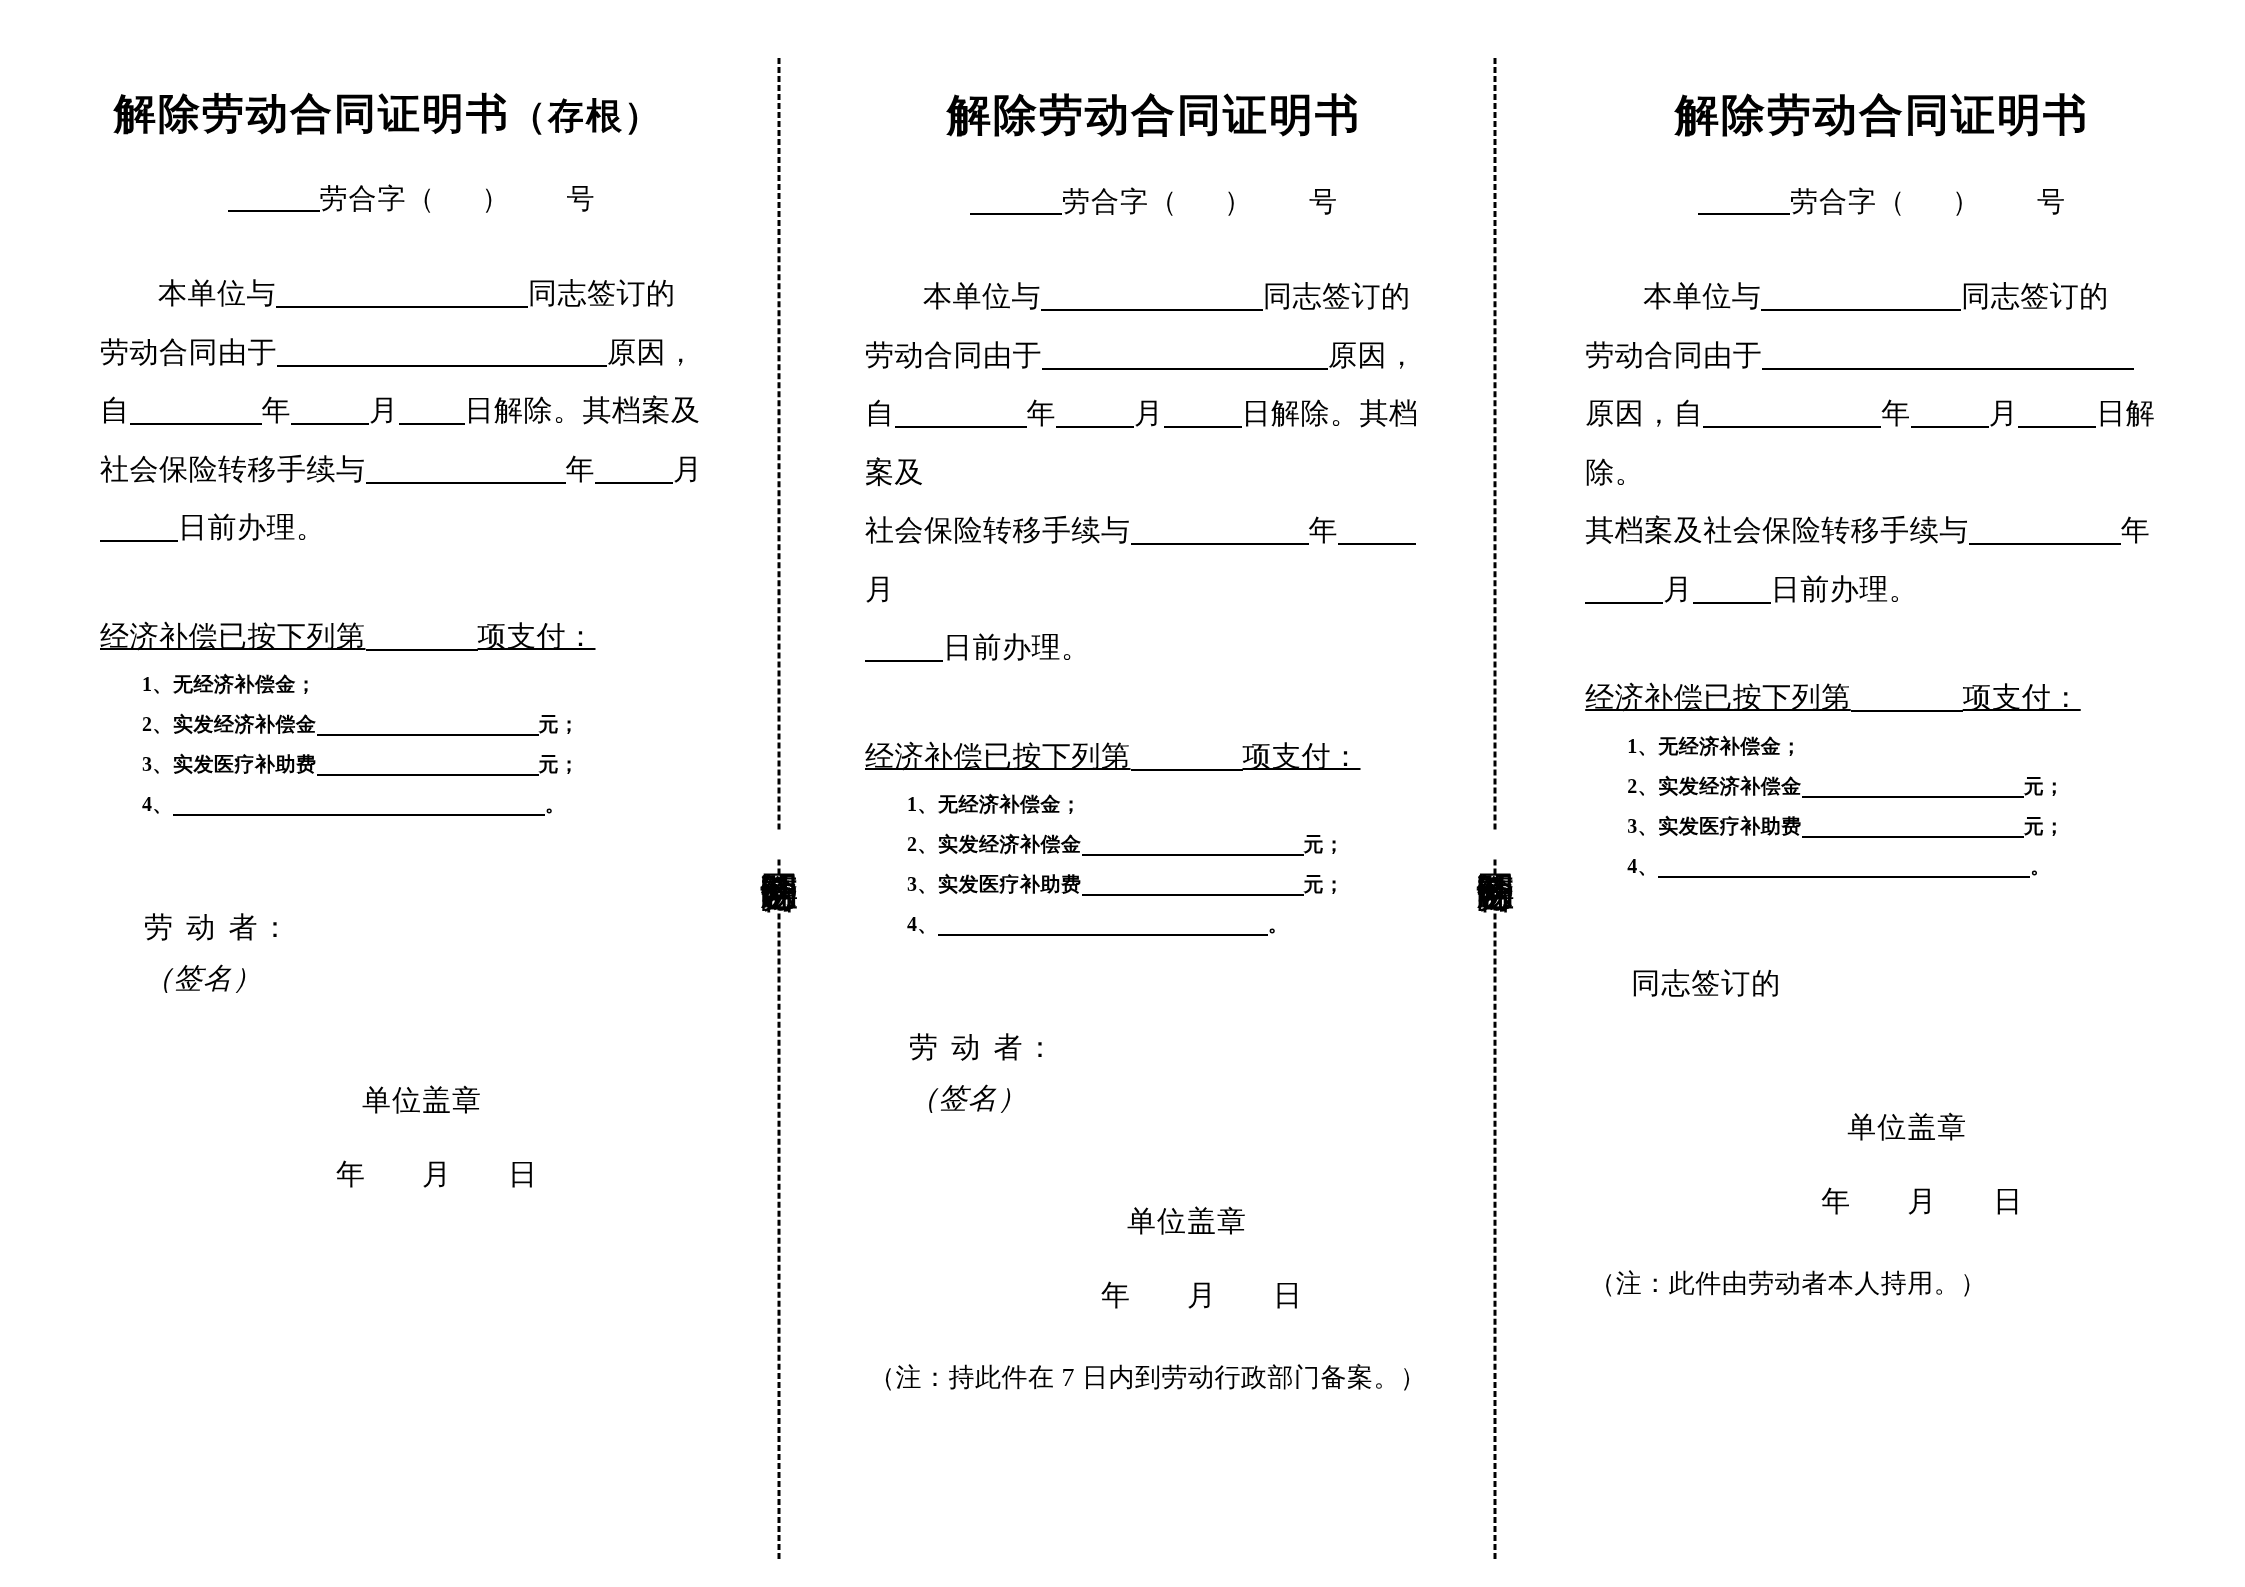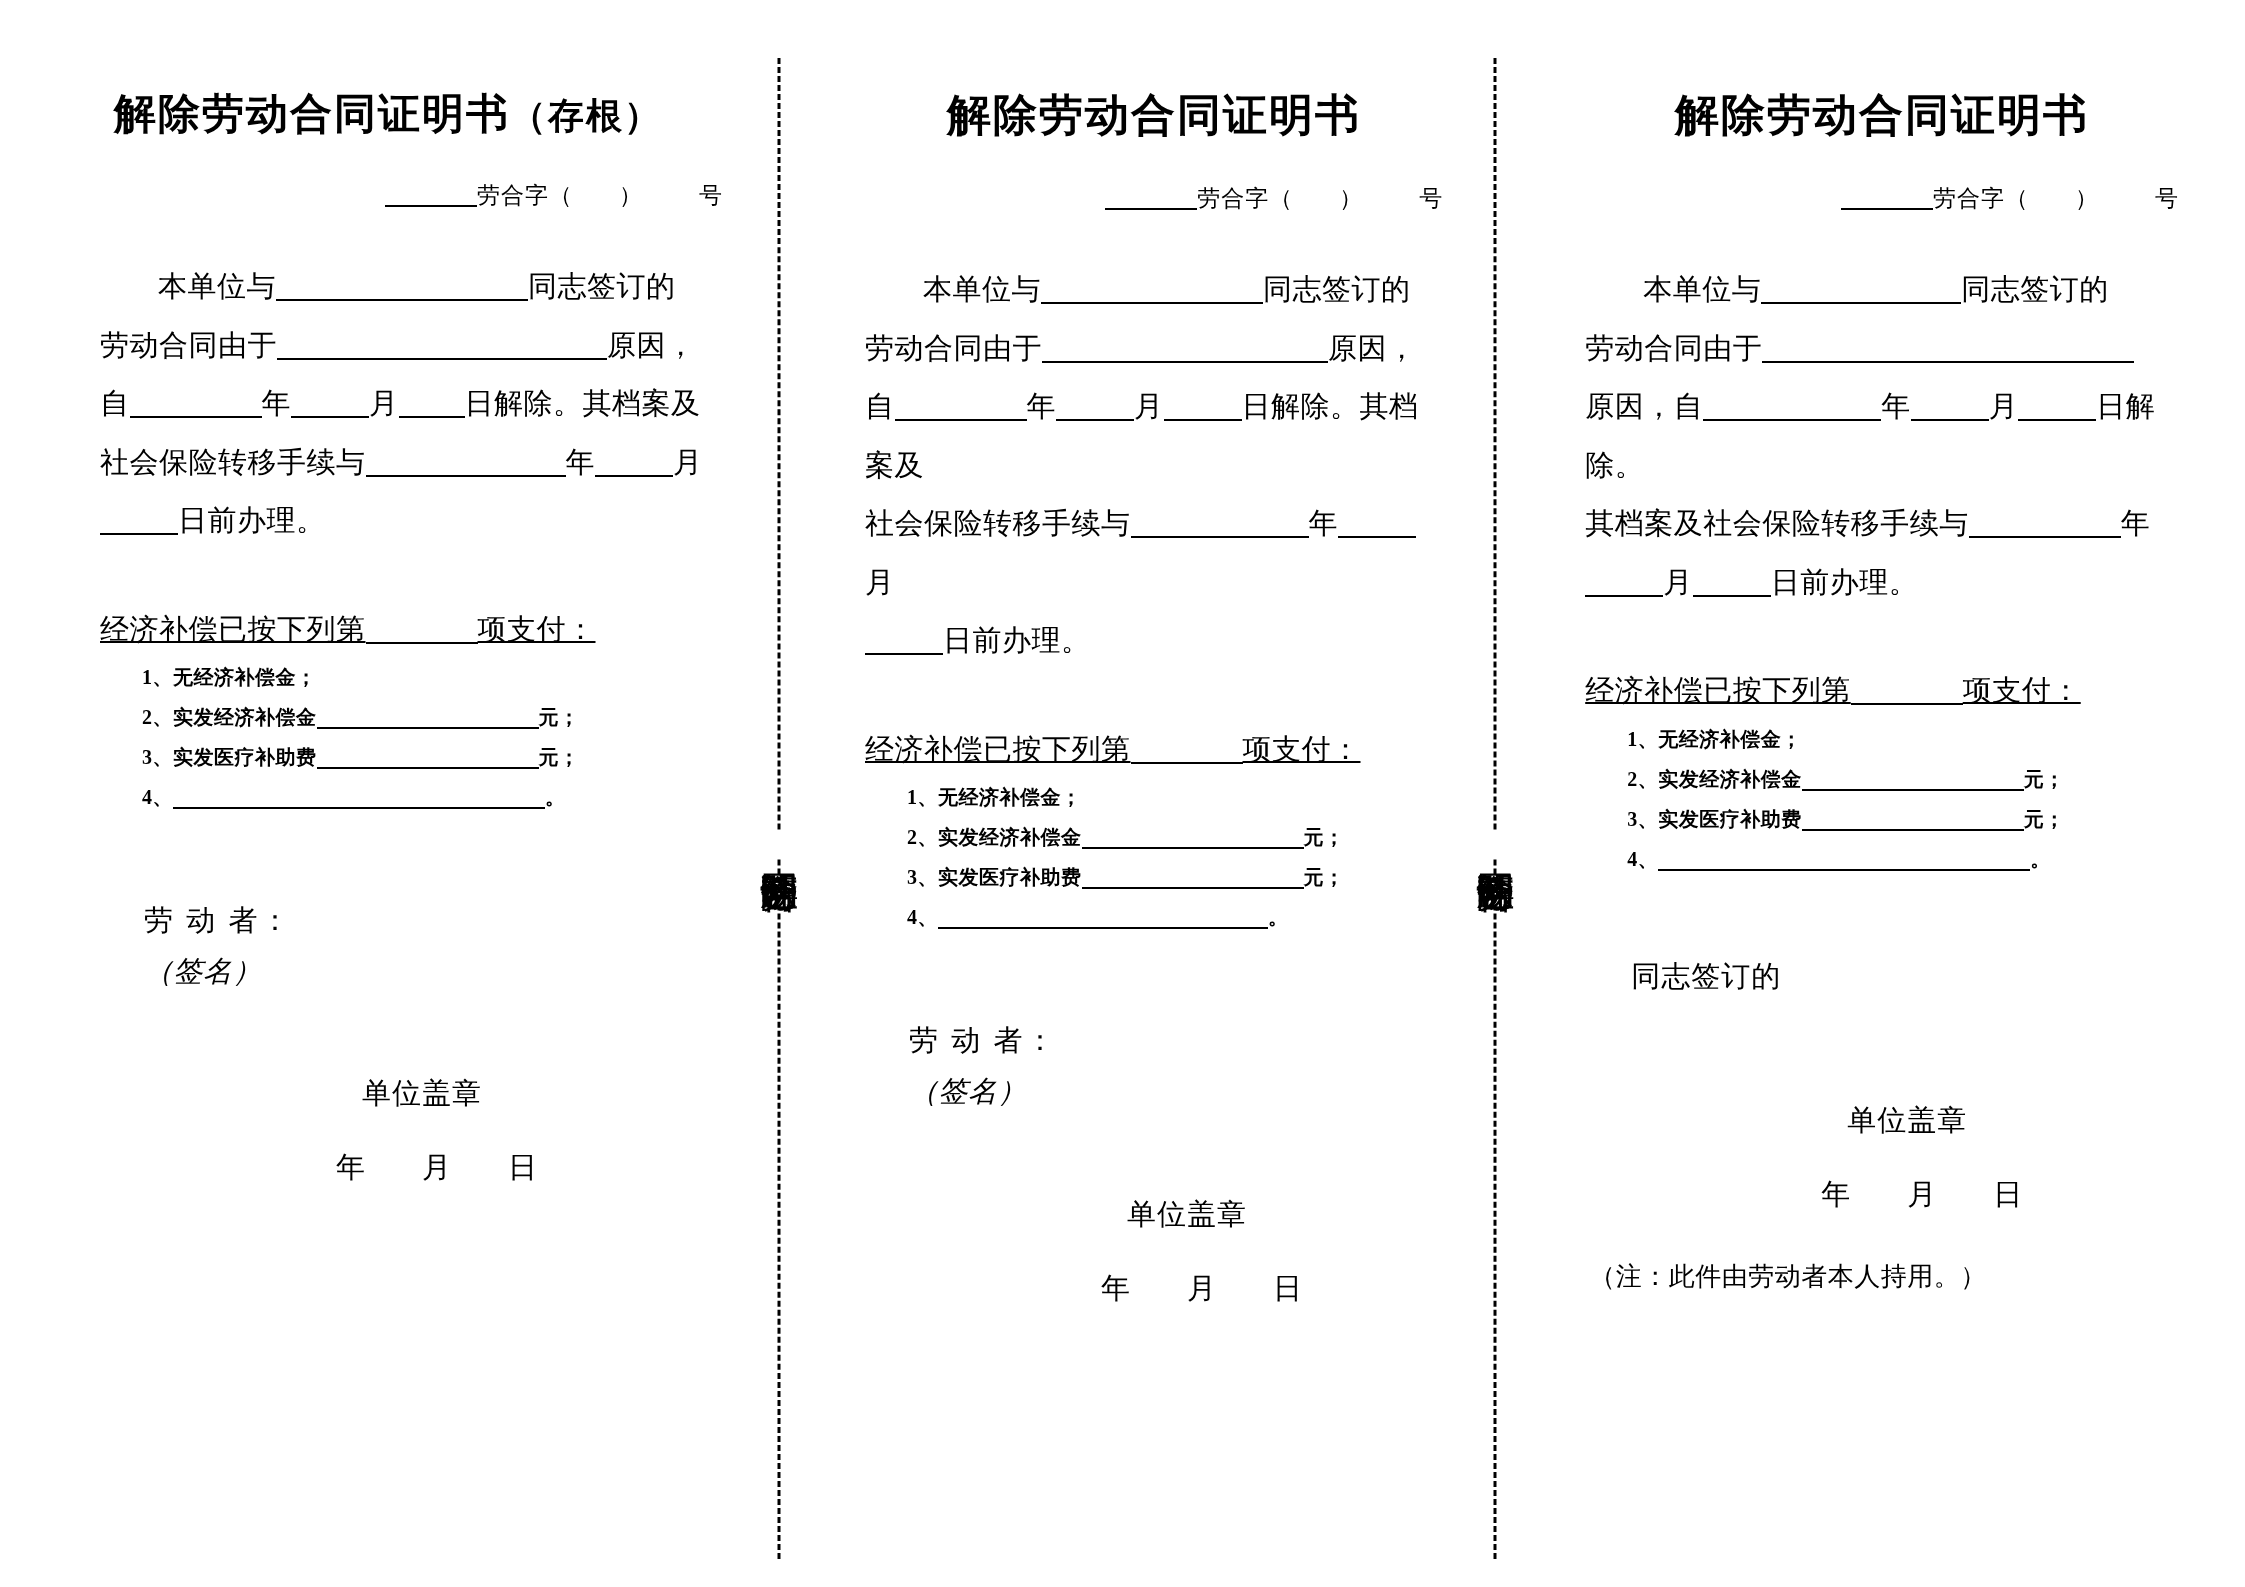--- a/index.html
+++ b/index.html
@@ -79,22 +79,22 @@
     margin-bottom: 38px;
   }
   .title-1 { text-align: left; padding-left: 14px; font-size: 42px; }
   .title .small {
     font-size: 36px;
     font-weight: bold;
   }
 
   
   .docnum {
-    font-size: 23px;
-    text-align: right;
+    font-size: 28px;
+    text-align: center;
     margin-bottom: 46px;
     white-space: nowrap;
     letter-spacing: 1px;
   }
   .docnum .u-long { display: inline-block; width: 92px; border-bottom: 2px solid #000; vertical-align: -4px; }
   .docnum .gap { display: inline-block; width: 56px; }
   .docnum .gap-s { display: inline-block; width: 46px; }
 
   
   .para {
@@ -280,20 +280,21 @@
       <div class="sub">（签名）</div>
     </div>
 
     <div class="spacer-lg"></div>
 
     <div class="seal">单位盖章</div>
     <div class="ymd">
       <span>年</span><span class="sp"></span><span>月</span><span class="sp"></span><span>日</span>
     </div>
 
+    <div class="note note-2">（注：持此件在 7 日内到劳动行政部门备案。）</div>
   </div>
 
   <div class="divider">
     <div class="dash"></div>
     <div class="vtext">解除劳动合同证明</div>
   </div>
 
   <div class="col col-3">
 
     <div class="title">解除劳动合同证明书</div>

